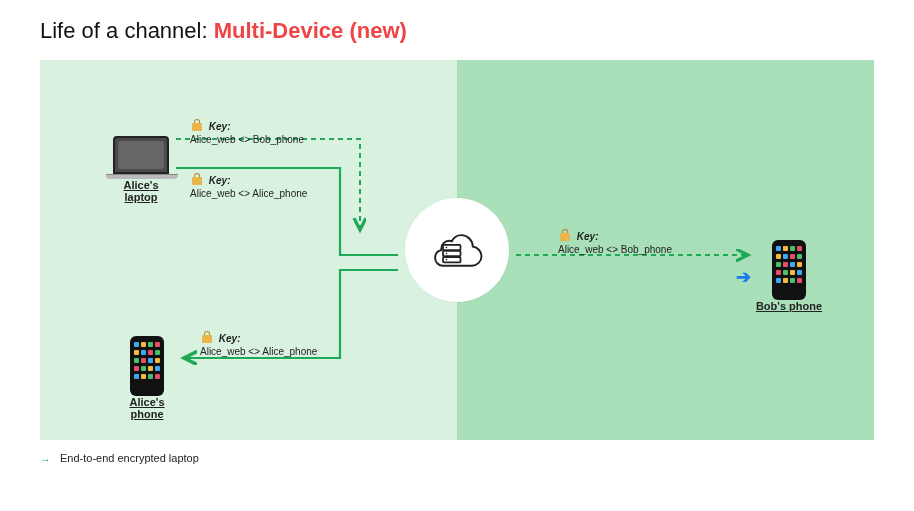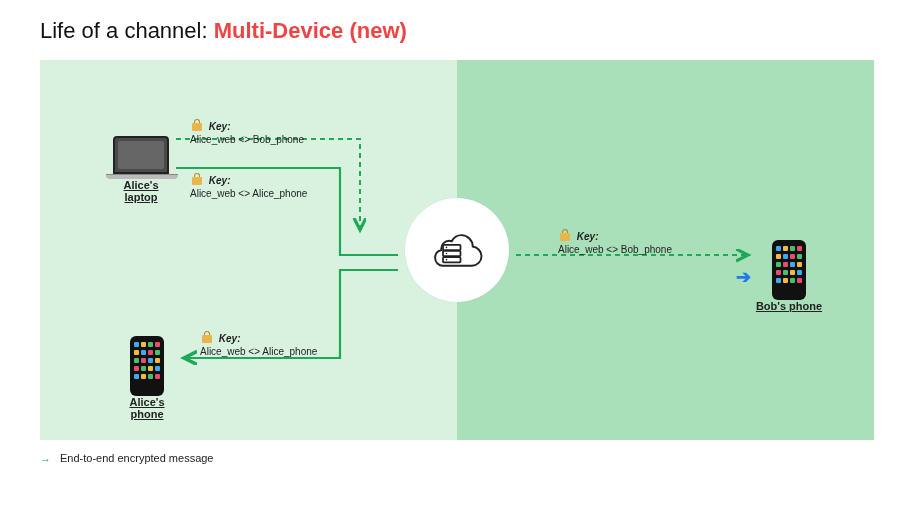--- a/index.html
+++ b/index.html
@@ -186,14 +186,14 @@
   </div>
   <div class="keylabel" style="left:518px; top:166px;">
     <span class="lock"><span class="sh"></span><span class="body"></span></span>
     <span class="k">Key:</span><br>
     <span>Alice_web &lt;&gt; Bob_phone</span>
   </div>
 </div>
 
 <div class="legend">
   <span class="arrsamp">→</span>
-  <span>End-to-end encrypted message</span>
+  <span>End-to-end encrypted laptop</span>
 </div>
 
 </body></html>

